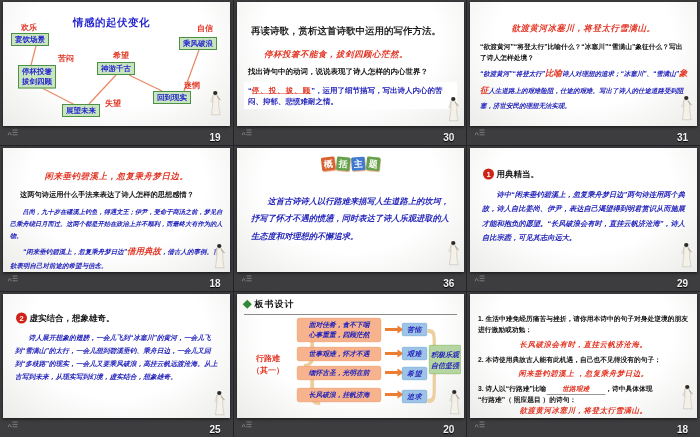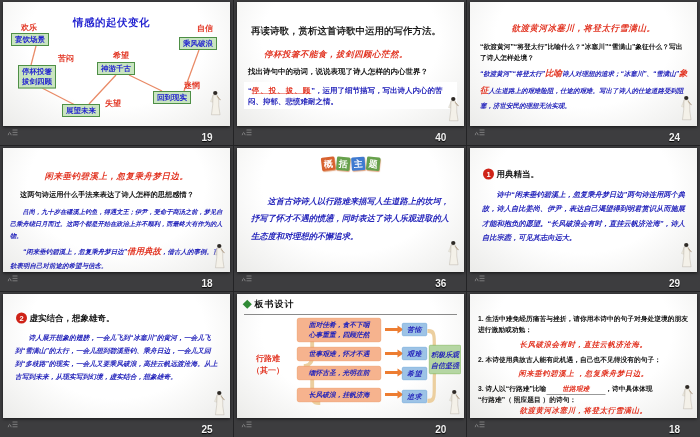--- a/index.html
+++ b/index.html
@@ -5,21 +5,21 @@
   * { margin:0; padding:0; box-sizing:border-box; }
   html,body { width:700px; height:437px; }
   body { font-family:"Liberation Sans","DejaVu Sans",sans-serif; background:#232325; overflow:hidden; }
   .grid { display:grid; width:700px; height:437px; grid-template-columns:repeat(3,1fr); grid-template-rows:repeat(3,1fr); gap:1px; background:#232325; }
   .cell { position:relative; background:#3d3d3f; overflow:hidden; }
   .slide { position:absolute; left:3px; top:2px; width:227px; height:124px;
            background:radial-gradient(ellipse at 50% 30%, #ffffff 55%, #ebebe9 100%);
            box-shadow:0 1px 3px rgba(0,0,0,.65); overflow:hidden; }
   .inner { position:absolute; left:0; top:0; width:454px; height:248px;
            transform:scale(0.5); transform-origin:0 0; }
-  .pagenum { position:absolute; right:20px; bottom:2px; color:#f2f2f2; font-weight:bold; font-size:10px; text-shadow:0 1px 1px #000; }
+  .pagenum { position:absolute; right:12px; bottom:2px; color:#f2f2f2; font-weight:bold; font-size:10px; text-shadow:0 1px 1px #000; }
   .wm { position:absolute; left:7px; bottom:4px; opacity:.75; }
   .person { position:absolute; }
   .body-blue { color:#2424bb; font-weight:bold; font-style:italic; }
 
   
   .s19-svg { position:absolute; left:0; top:0; }
   .s19-title { position:absolute; left:140px; top:26px; font-size:21px; font-weight:bold; color:#1f1fd0; letter-spacing:1px; }
   .s19-lbl { position:absolute; font-size:16px; font-weight:bold; color:#e23422; white-space:nowrap; }
   .s19-box { position:absolute; font-size:15px; font-weight:bold; color:#1f1fd0; background:#c9e5c0; border:2px solid #4e8f46; padding:1px 6px; white-space:nowrap; text-align:center; line-height:1.35; }
 
@@ -132,41 +132,41 @@
               <circle cx="13" cy="4.4" r="3.4" fill="#2e2a26"></circle>
               <path d="M10 7 Q7.5 13 5.5 17.5 L9 18.8 Z" fill="#efece2" stroke="#b9b4a6" stroke-width="0.5"></path>
               <path d="M9.5 7.5 L16.5 7.5 Q19.5 17 18.5 25 L20.5 38.5 L7 38.5 L9 23 Z" fill="#f4f1e9" stroke="#aaa395" stroke-width="0.6"></path>
               <path d="M16 9.5 L21.2 15.5" stroke="#8a6d4a" stroke-width="1.1"></path>
             </svg></span>
       </div>
     </div>
     <span class="wm"><svg width="12" height="9" viewBox="0 0 12 9">
           <path d="M1.2 7.2 Q2.6 1.6 4.2 7.2 M5.5 2 H10.5 M5.5 4.4 H10.5 M5.5 6.8 H10.5" stroke="#9a9a9a" stroke-width="0.9" fill="none"></path>
         </svg></span>
-    <span class="pagenum">40</span>
+    <span class="pagenum">30</span>
   </div>
 
   <div class="cell">
     <div class="slide">
       <div class="inner">
         <div class="s21-title">欲渡黄河冰塞川，将登太行雪满山。</div>
         <div class="s21-q">“欲渡黄河”“将登太行”比喻什么？“冰塞川”“雪满山”象征什么？写出了诗人怎样处境？</div>
         <div class="s21-a body-blue"><span>“欲渡黄河”“将登太行”</span><span class="s21-k">比喻</span><span>诗人对理想的追求；“冰塞川”、“雪满山”</span><span class="s21-k">象征</span><span>人生道路上的艰难险阻，仕途的艰难。写出了诗人的仕途道路受到阻塞，济世安民的理想无法实现。</span></div>
         <span class="person" style="left:416px;top:186px;"><svg width="28" height="52" viewBox="0 0 22 40">
               <circle cx="13" cy="4.4" r="3.4" fill="#2e2a26"></circle>
               <path d="M10 7 Q7.5 13 5.5 17.5 L9 18.8 Z" fill="#efece2" stroke="#b9b4a6" stroke-width="0.5"></path>
               <path d="M9.5 7.5 L16.5 7.5 Q19.5 17 18.5 25 L20.5 38.5 L7 38.5 L9 23 Z" fill="#f4f1e9" stroke="#aaa395" stroke-width="0.6"></path>
               <path d="M16 9.5 L21.2 15.5" stroke="#8a6d4a" stroke-width="1.1"></path>
             </svg></span>
       </div>
     </div>
     <span class="wm"><svg width="12" height="9" viewBox="0 0 12 9">
           <path d="M1.2 7.2 Q2.6 1.6 4.2 7.2 M5.5 2 H10.5 M5.5 4.4 H10.5 M5.5 6.8 H10.5" stroke="#9a9a9a" stroke-width="0.9" fill="none"></path>
         </svg></span>
-    <span class="pagenum">24</span>
+    <span class="pagenum">31</span>
   </div>
 
   <div class="cell">
     <div class="slide">
       <div class="inner">
         <div class="s22-title">闲来垂钓碧溪上，忽复乘舟梦日边。</div>
         <div class="s22-q">这两句诗运用什么手法来表达了诗人怎样的思想感情？</div>
         <div class="s22-note body-blue">吕尚，九十岁在磻溪上钓鱼，得遇文王；伊尹，受命于商汤之前，梦见自己乘舟绕日月而过。这两个都是开始在政治上并不顺利，而最终大有作为的人物。</div>
         <div class="s22-a body-blue"><span>“闲来垂钓碧溪上，忽复乘舟梦日边”</span><span class="s22-k">借用典故</span><span>，借古人的事例。言欲表明自己对前途的希望与信念。</span></div>
         <span class="person" style="left:416px;top:190px;"><svg width="28" height="52" viewBox="0 0 22 40">

